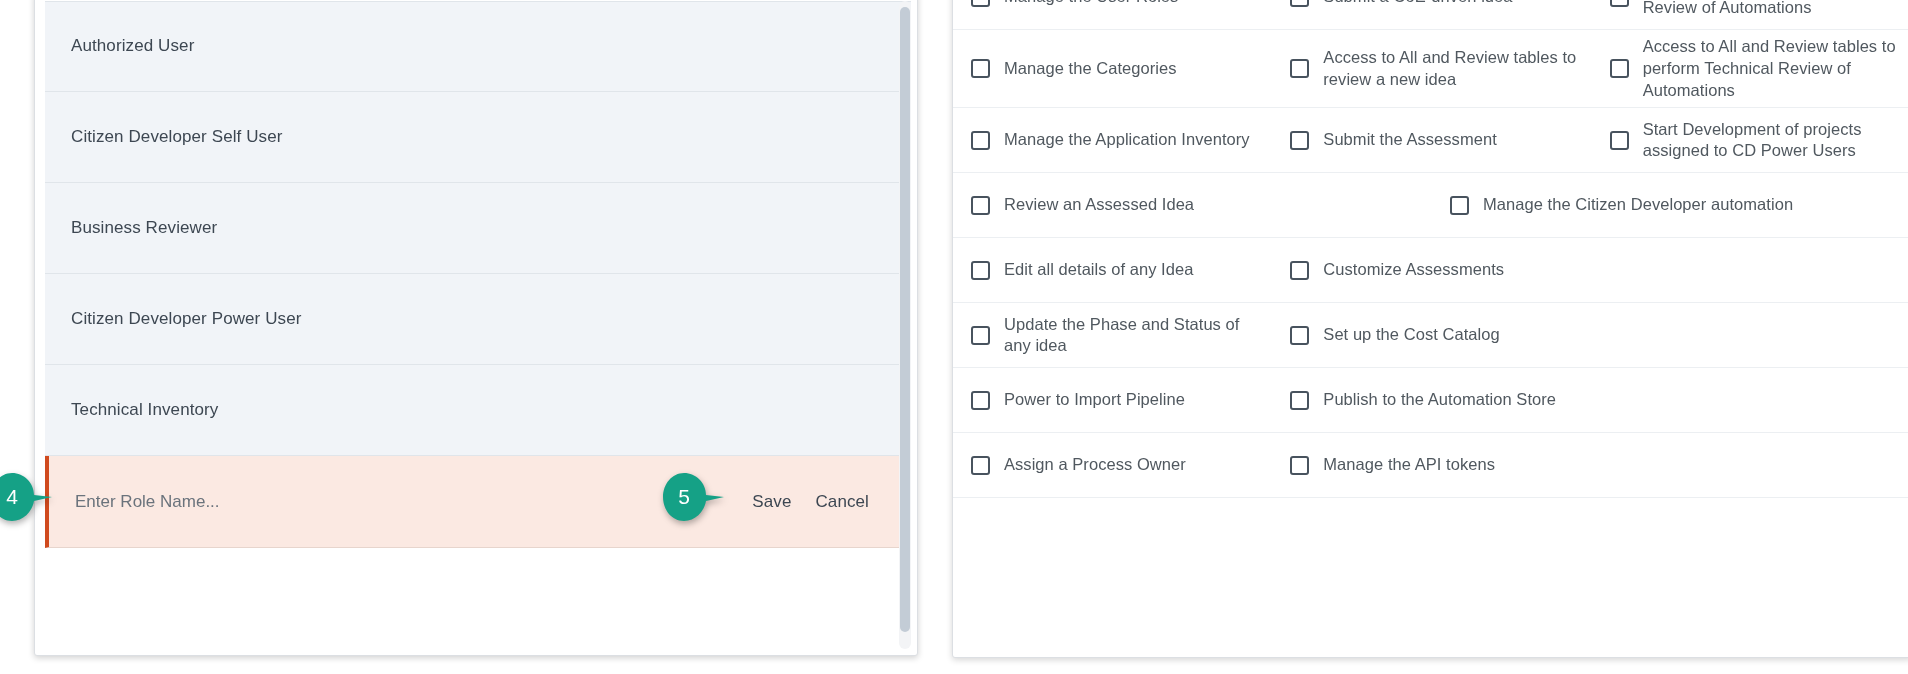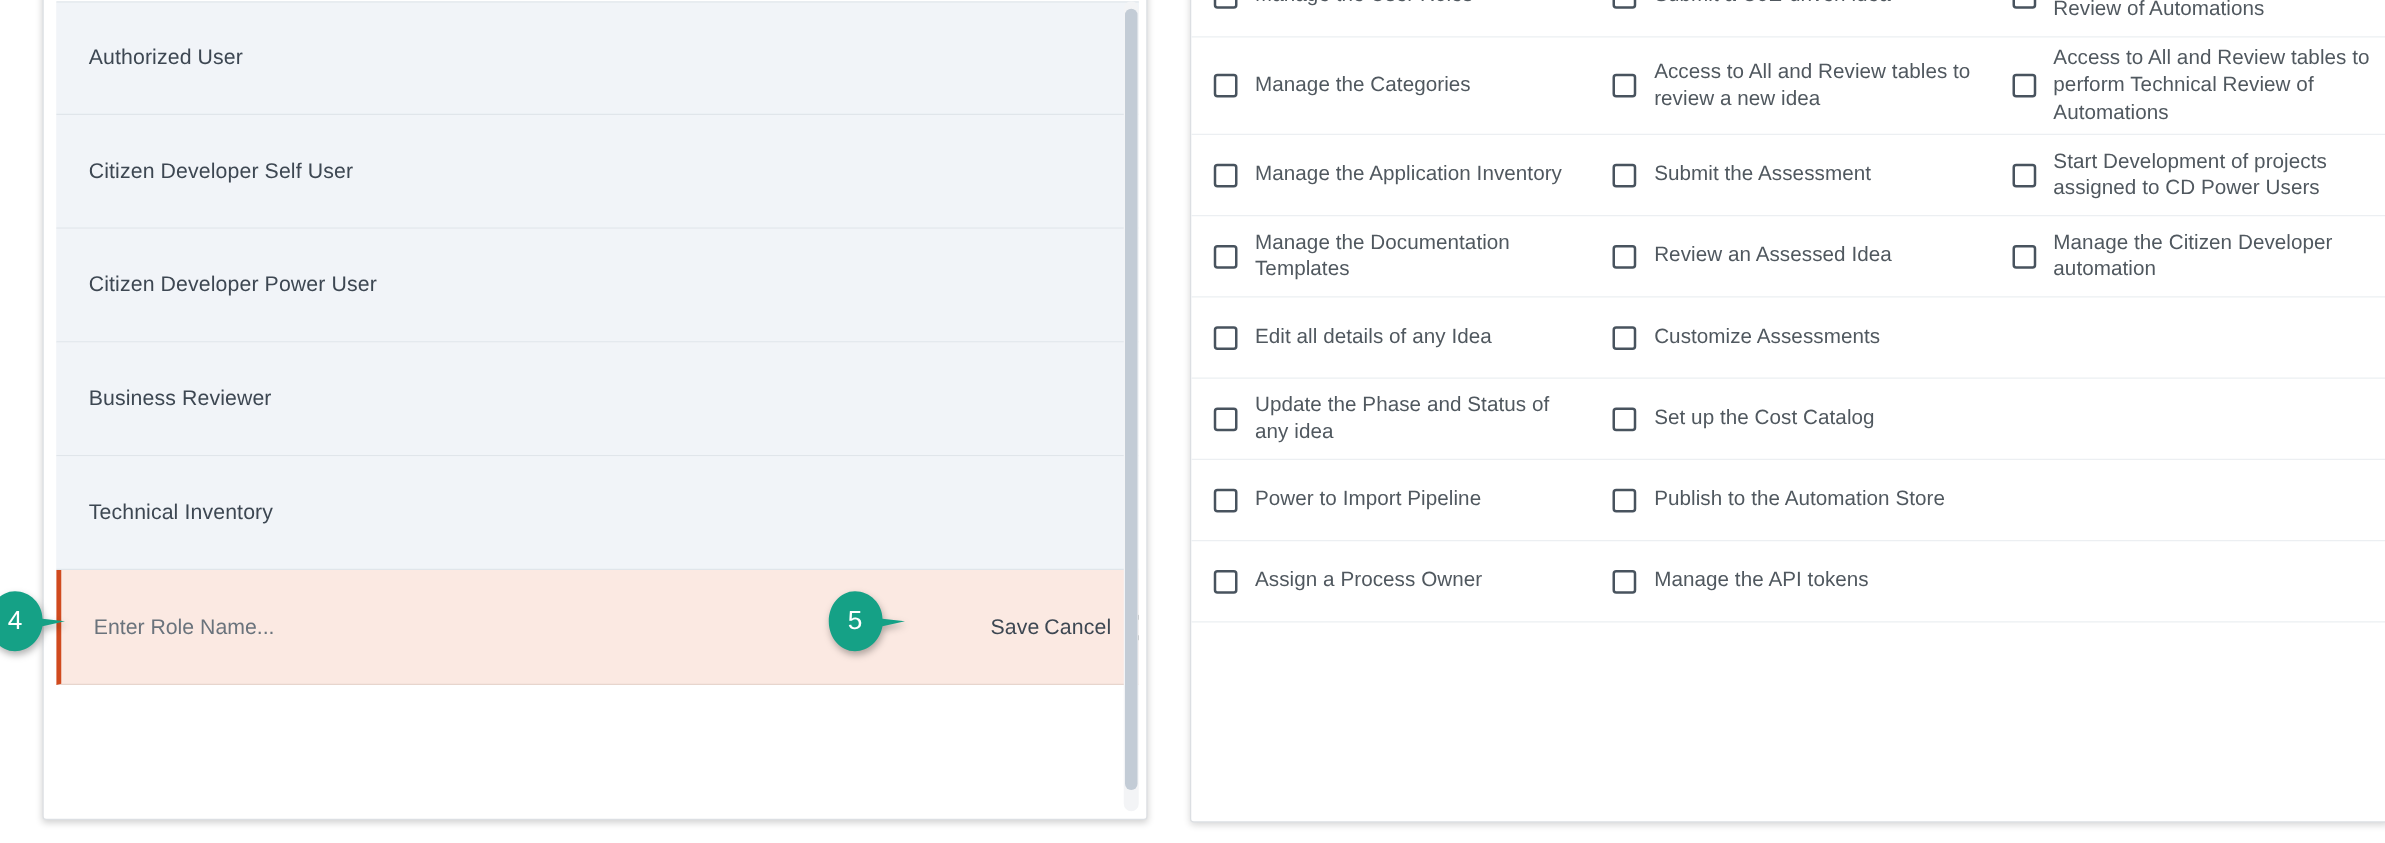--- a/index.html
+++ b/index.html
@@ -118,21 +118,21 @@
     font-family: "Liberation Sans", sans-serif;
     font-size: 17px;
     color: #5b646d;
     width: 430px;
     padding: 0;
   }
   .role-input::placeholder { color: #6a737c; opacity: 1; }
   .new-role-actions {
     display: flex;
     align-items: center;
-    gap: 4px;
+    gap: 24px;
   }
   .act-link {
     font-size: 17px;
     color: #3d4752;
     cursor: pointer;
     letter-spacing: 0.1px;
   }
   .chev {
     margin-left: 14px;
     margin-right: 10px;
@@ -268,29 +268,29 @@
             </div>
             <div class="role-row">
               <div class="role-label">Citizen Developer Self User</div>
               <div class="kebab">
                 <i></i>
                 <i></i>
                 <i></i>
               </div>
             </div>
             <div class="role-row">
+              <div class="role-label">Business Reviewer</div>
+              <div class="kebab">
+                <i></i>
+                <i></i>
+                <i></i>
+              </div>
+            </div>
+            <div class="role-row">
               <div class="role-label">Citizen Developer Power User</div>
-              <div class="kebab">
-                <i></i>
-                <i></i>
-                <i></i>
-              </div>
-            </div>
-            <div class="role-row">
-              <div class="role-label">Business Reviewer</div>
               <div class="kebab">
                 <i></i>
                 <i></i>
                 <i></i>
               </div>
             </div>
             <div class="role-row">
               <div class="role-label">Technical Inventory</div>
               <div class="kebab">
                 <i></i>
@@ -373,24 +373,20 @@
               <span class="perm-label">Submit the Assessment</span>
             </div>
             <div class="perm-cell">
               <span class="cb"></span>
               <span class="perm-label">Start Development of projects assigned to CD Power Users</span>
             </div>
           </div>
           <div class="perm-row">
             <div class="perm-cell">
               <span class="cb"></span>
-              <span class="perm-label">Manage the Documentation Templates</span>
-            </div>
-            <div class="perm-cell">
-              <span class="cb"></span>
               <span class="perm-label">Review an Assessed Idea</span>
             </div>
             <div class="perm-cell">
               <span class="cb"></span>
               <span class="perm-label">Manage the Citizen Developer automation</span>
             </div>
           </div>
           <div class="perm-row">
             <div class="perm-cell">
               <span class="cb"></span>

